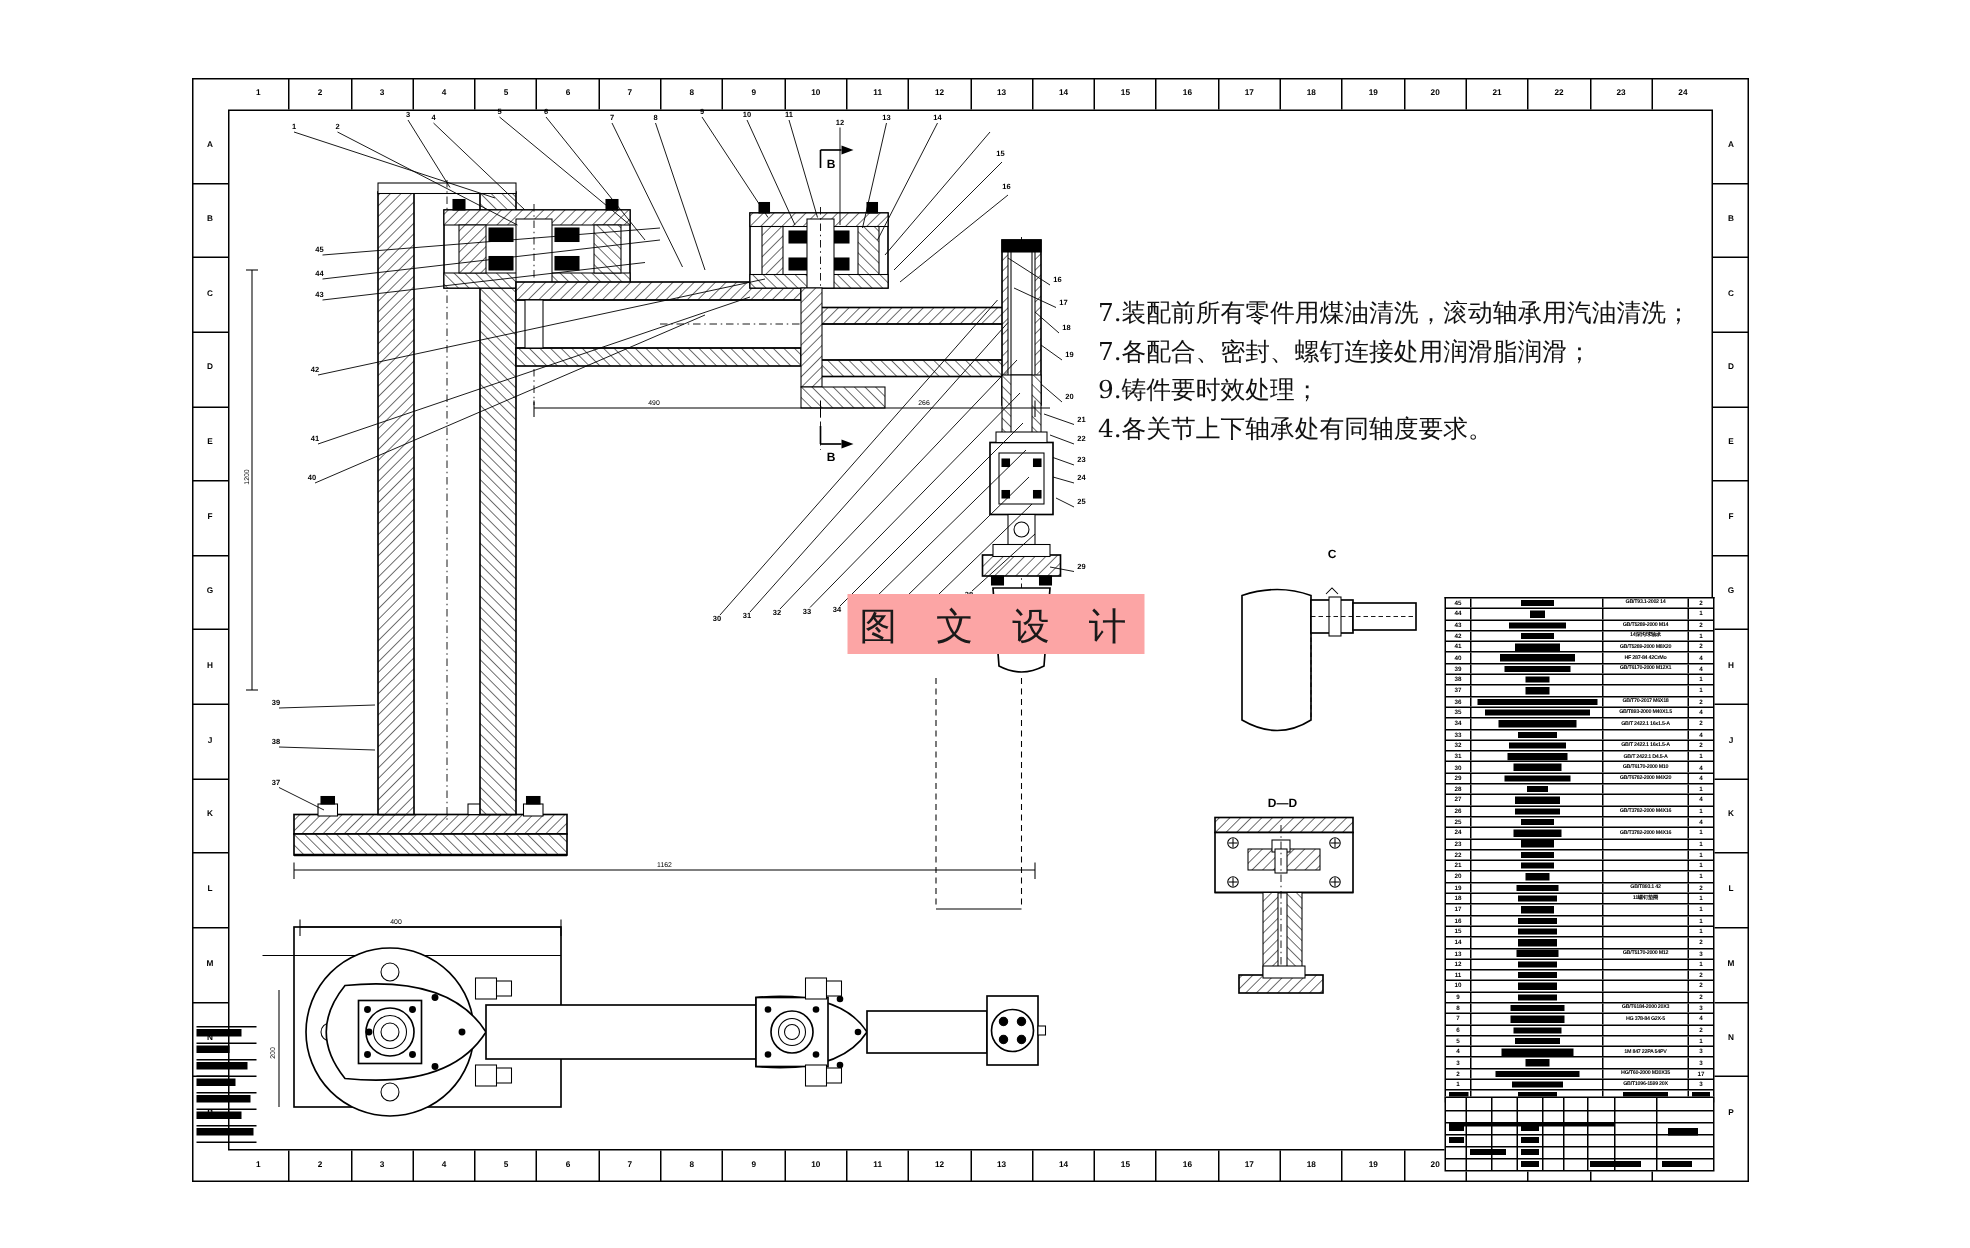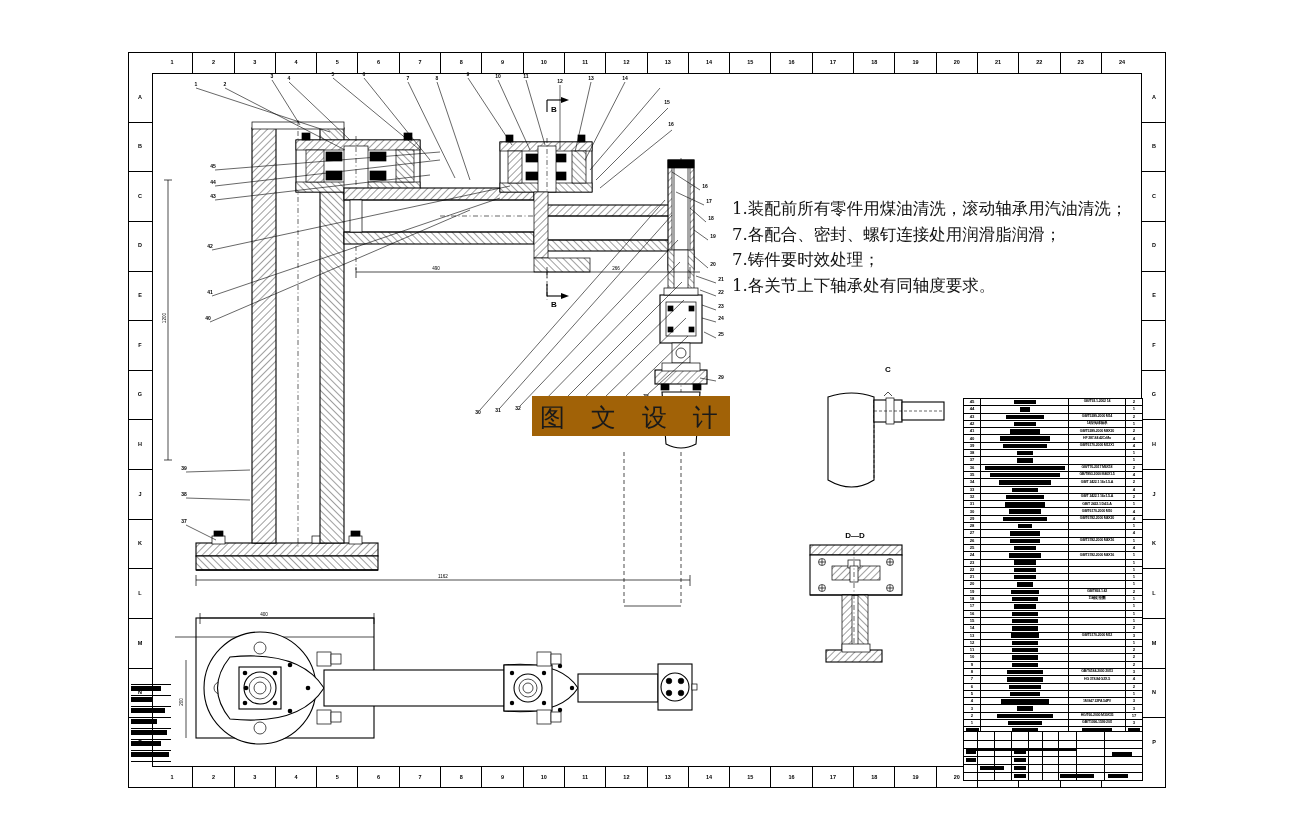--- a/index.html
+++ b/index.html
@@ -26,21 +26,21 @@
   .zone-col .z:last-child{border-bottom:none;}
 
   
   .tr-title{position:absolute;left:900px;top:138px;font-family:"DejaVu Serif",serif;font-size:29px;
      font-weight:bold;letter-spacing:5px;color:#111;white-space:nowrap;transform:translateX(-50%);}
   .tr-list{position:absolute;left:732px;top:196px;width:470px;font-family:"DejaVu Serif",serif;
      font-size:16.5px;line-height:25.5px;color:#111;white-space:nowrap;}
   .tr-list div{white-space:nowrap;}
 
   
-  .watermark{position:absolute;left:532px;top:396px;width:198px;height:40px;background:#a16207;}
+  .watermark{position:absolute;left:565px;top:396px;width:198px;height:40px;background:#fca5a5;}
   .watermark span{position:absolute;left:8px;top:5px;font-family:"DejaVu Serif",serif;font-size:25px;
      letter-spacing:9px;color:#1a1a1a;}
 
   
   svg.dwg{position:absolute;left:0;top:0;width:1313px;height:832px;pointer-events:none;}
   .ln{stroke:#000;fill:none;}
   .thin{stroke-width:.7;}
   .med{stroke-width:1.1;}
   .thick{stroke-width:1.7;}
   .dash{stroke-dasharray:5 2.5 1 2.5;stroke-width:.6;}
@@ -534,24 +534,24 @@
     <line x1="681" y1="452" x2="681" y2="606" class="ln thin" stroke-dasharray="4 3"></line>
     <line x1="624" y1="452" x2="624" y2="606" class="ln thin" stroke-dasharray="4 3"></line>
     <line x1="624" y1="606" x2="681" y2="606" class="ln thin"></line>
   </svg>
 
   <div class="watermark">
     <span>图 文 设 计</span>
   </div>
 
   <div class="tr-list">
-      <div>1.装配前所有零件用煤油清洗，滚动轴承用汽油清洗；</div>
+      <div>7.装配前所有零件用煤油清洗，滚动轴承用汽油清洗；</div>
       <div>7.各配合、密封、螺钉连接处用润滑脂润滑；</div>
-      <div>7.铸件要时效处理；</div>
-      <div>1.各关节上下轴承处有同轴度要求。</div>
+      <div>9.铸件要时效处理；</div>
+      <div>4.各关节上下轴承处有同轴度要求。</div>
     </div>
 
   <div class="bom">
       <div class="bom-row">
         <div class="c-no">45</div>
         <div class="c-nm">
           <div class="blob" style="width: 22px;"></div>
         </div>
         <div class="c-sp">GB/T93.1-2002  14</div>
         <div class="c-qt">2</div>

